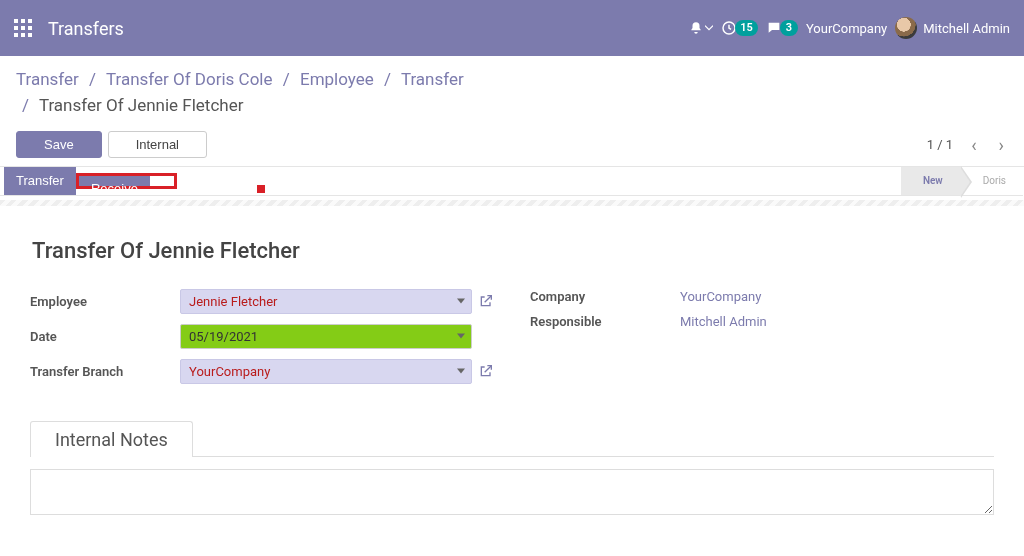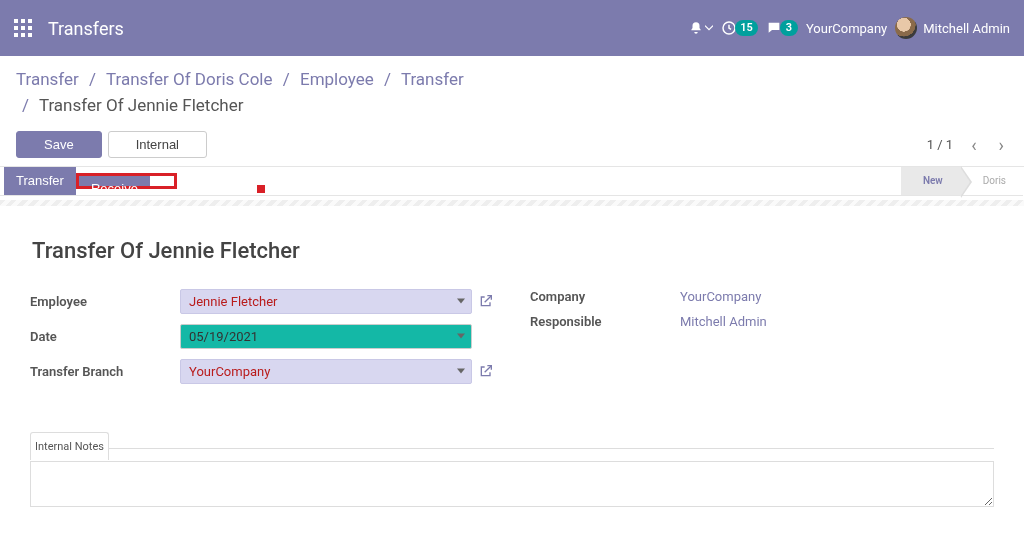--- a/index.html
+++ b/index.html
@@ -188,21 +188,21 @@
     border:1px solid #c9c8e6;
     border-radius:2px;
     padding:4px 22px 4px 8px;
     font-size:13px;
     color:#b91c1c;
     position:relative;
     cursor:pointer;
   }
   .date-input {
     flex:1;
-    background:#14b8a6;
+    background:#84cc16;
     border:1px solid #ccc;
     border-radius:2px;
     padding:4px 22px 4px 8px;
     font-size:13px;
     color:#333;
     position:relative;
     cursor:pointer;
   }
   .caret {
     position:absolute; right:6px; top:50%; transform:translateY(-50%);
@@ -214,27 +214,27 @@
 
   .ro-value { color:#7c7bad; font-size:13px; cursor:pointer; }
 
   
   .notebook { margin-top: 26px; }
   .nb-tabs { display:flex; border-bottom:1px solid #ddd; }
   .nb-tab {
     border:1px solid #ddd;
     border-bottom:none;
     background:#fff;
-    padding:7px 4px;
-    font-size:11px;
+    padding:7px 24px;
+    font-size:18px;
     color:#555;
     border-radius:3px 3px 0 0;
     cursor:pointer;
     position:relative;
-    top:12px;
+    top:1px;
   }
   .notes-area {
     width:100%;
     min-height:46px;
     border:1px solid #ddd;
     margin-top:12px;
     resize:vertical;
     padding:6px;
     font-family:inherit;
     font-size:13px;

